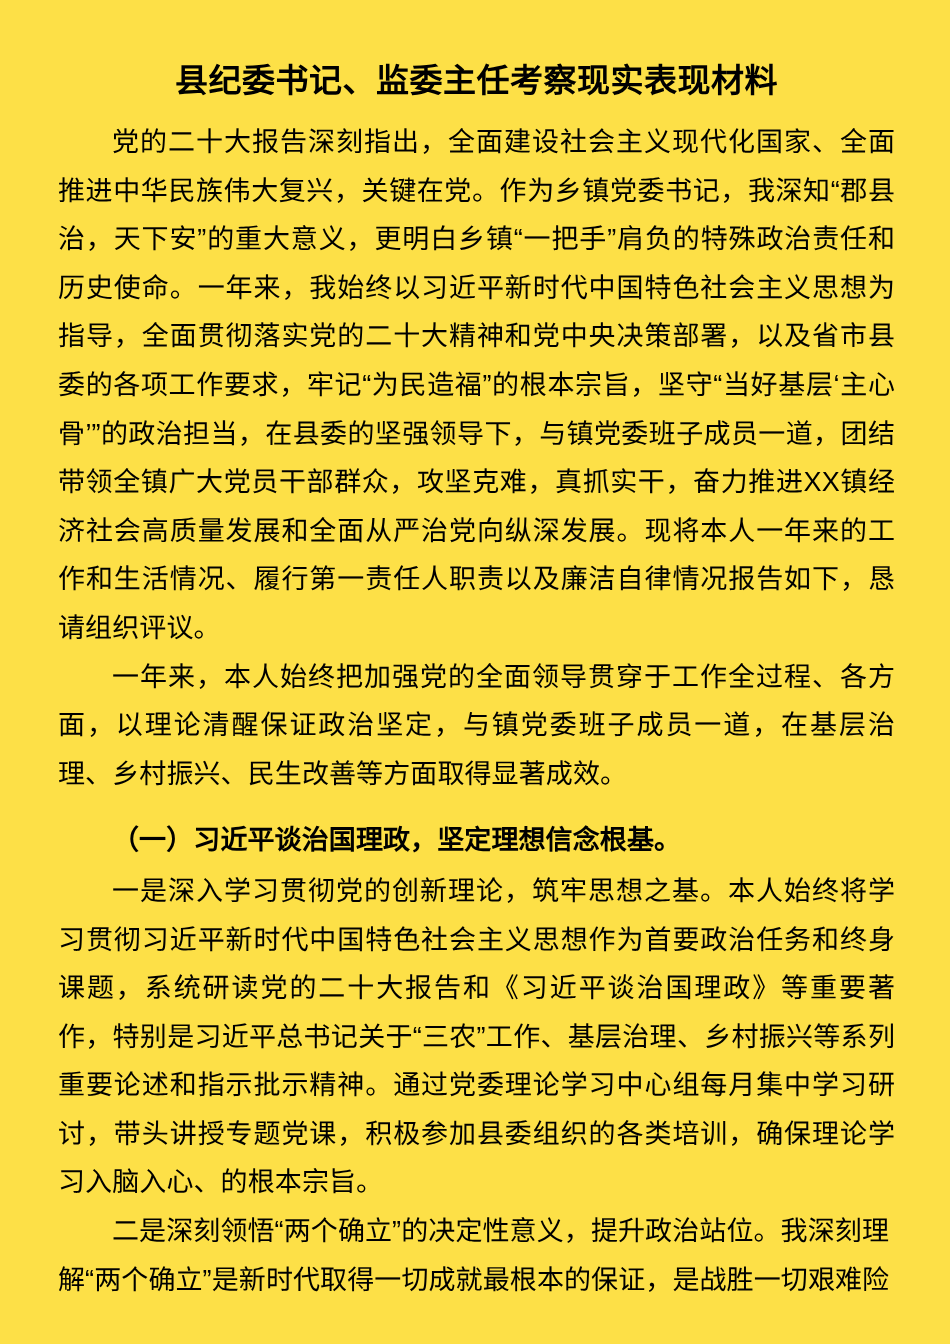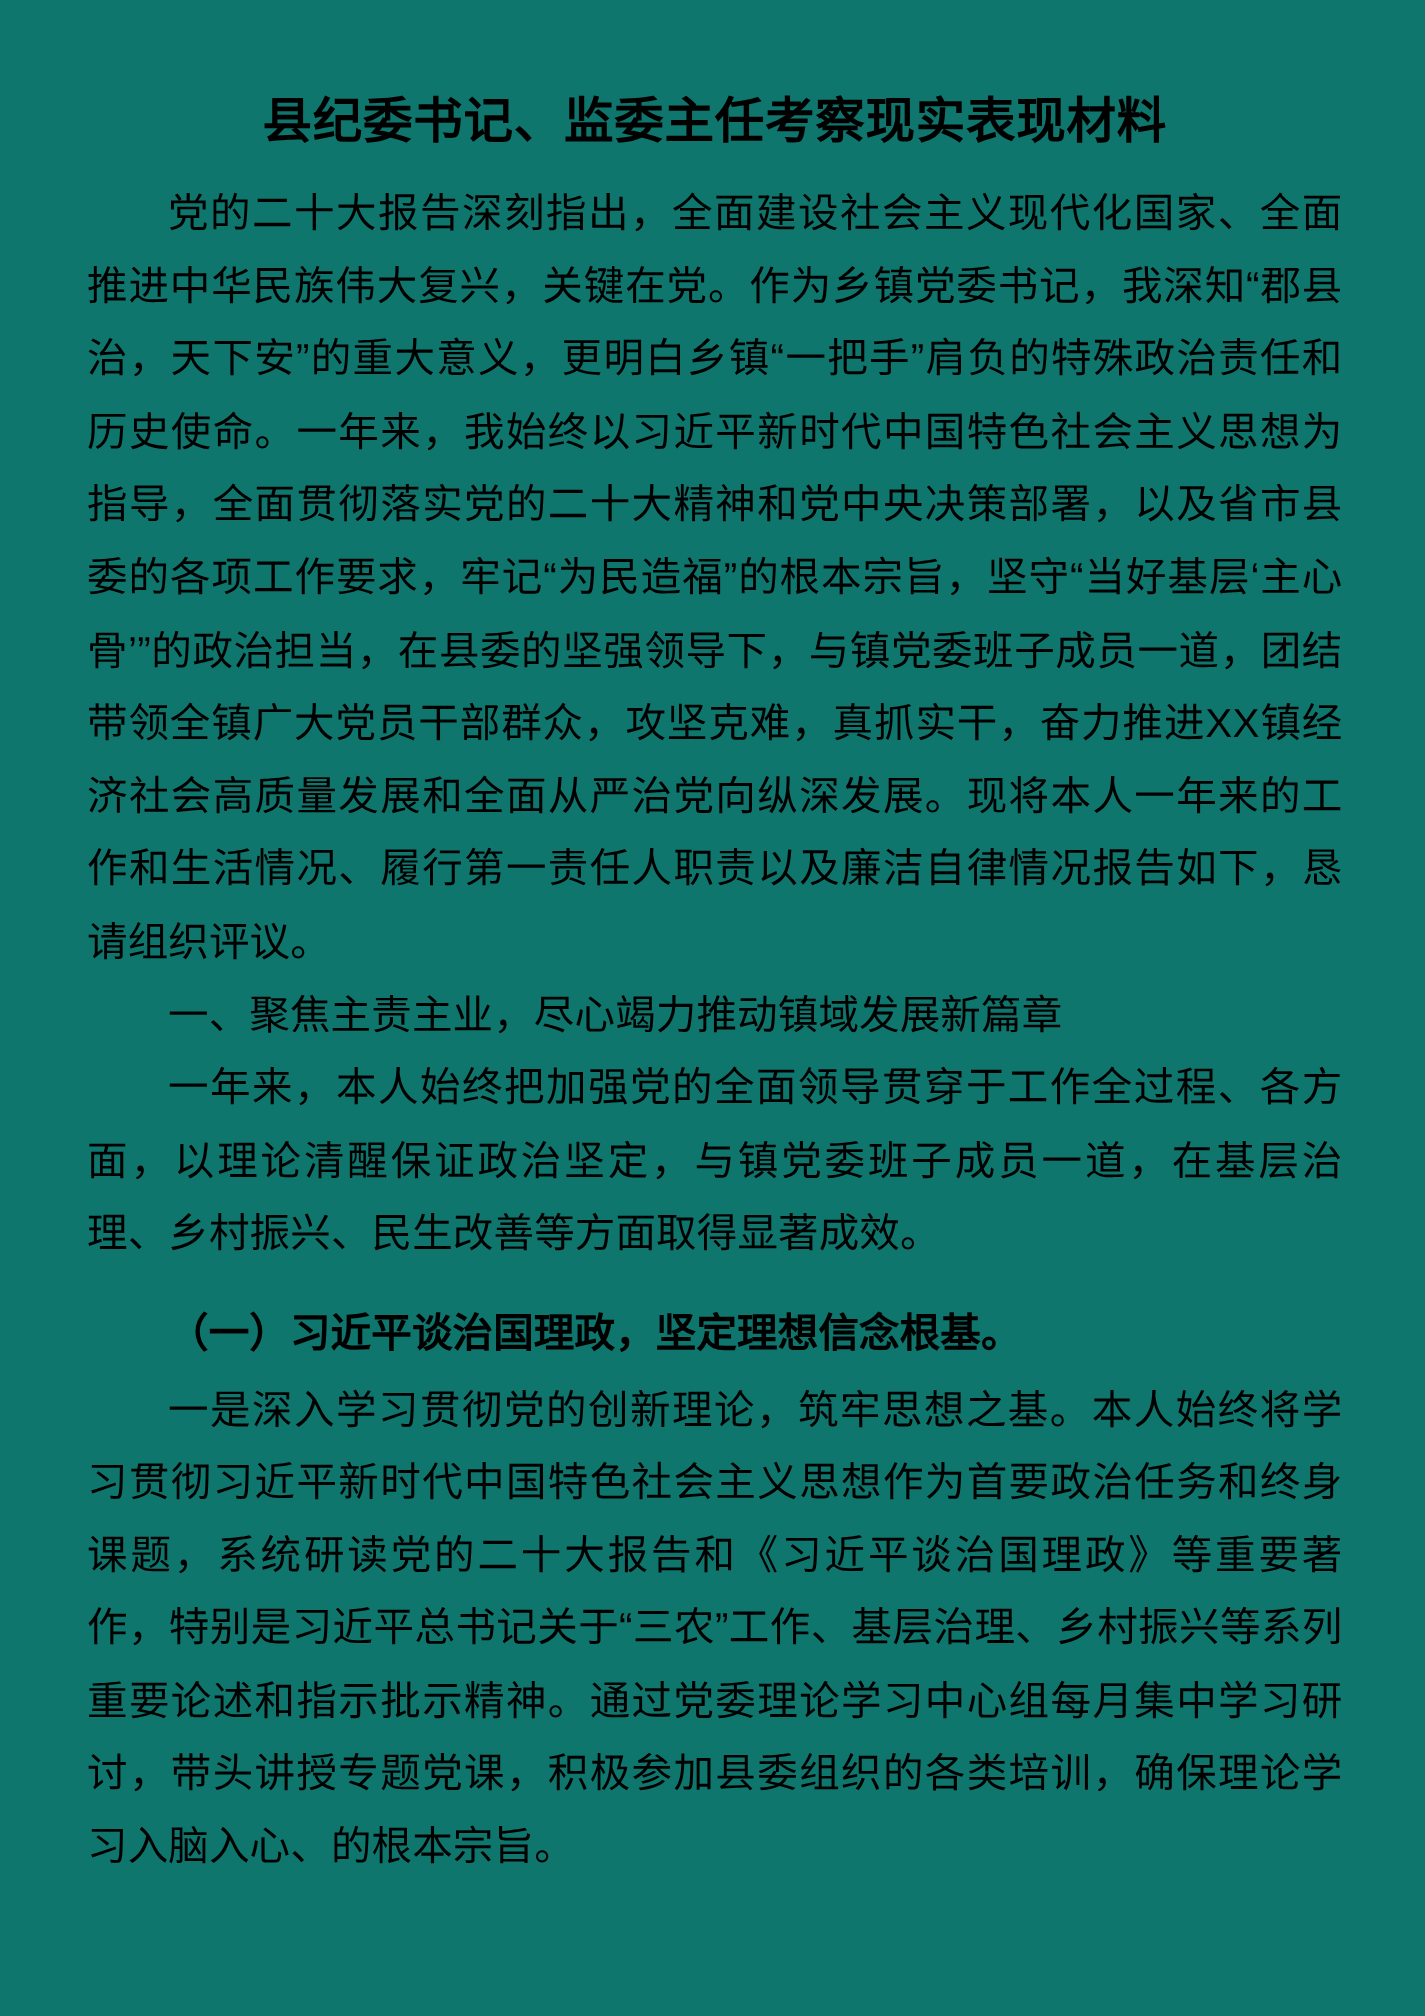--- a/index.html
+++ b/index.html
@@ -15,21 +15,21 @@
     font-family: "Liberation Sans", "DejaVu Sans", sans-serif;
     color: #000000;
     -webkit-font-smoothing: antialiased;
   }
 
   .page {
     box-sizing: border-box;
     width: 950px;
     height: 1344px;
     padding: 0;
-    background: #0f766e;
+    background: #fde047;
     position: relative;
   }
 
   .doc-body {
     box-sizing: border-box;
     padding: 0 55px 0 58px;
   }
 
   .doc-title {
     font-size: 33px;
@@ -71,23 +71,23 @@
 </head>
 <body>
 
 <div class="page">
   <div class="doc-body">
 
     <h1 class="doc-title">县纪委书记、监委主任考察现实表现材料</h1>
 
     <p class="para">党的二十大报告深刻指出，全面建设社会主义现代化国家、全面推进中华民族伟大复兴，关键在党。作为乡镇党委书记，我深知“郡县治，天下安”的重大意义，更明白乡镇“一把手”肩负的特殊政治责任和历史使命。一年来，我始终以习近平新时代中国特色社会主义思想为指导，全面贯彻落实党的二十大精神和党中央决策部署，以及省市县委的各项工作要求，牢记“为民造福”的根本宗旨，坚守“当好基层‘主心骨’”的政治担当，在县委的坚强领导下，与镇党委班子成员一道，团结带领全镇广大党员干部群众，攻坚克难，真抓实干，奋力推进XX镇经济社会高质量发展和全面从严治党向纵深发展。现将本人一年来的工作和生活情况、履行第一责任人职责以及廉洁自律情况报告如下，恳请组织评议。</p>
 
-    <p class="para section-head">一、聚焦主责主业，尽心竭力推动镇域发展新篇章</p>
 
     <p class="para">一年来，本人始终把加强党的全面领导贯穿于工作全过程、各方面，以理论清醒保证政治坚定，与镇党委班子成员一道，在基层治理、乡村振兴、民生改善等方面取得显著成效。</p>
 
     <p class="para sub-head">（一）习近平谈治国理政，坚定理想信念根基。</p>
 
     <p class="para">一是深入学习贯彻党的创新理论，筑牢思想之基。本人始终将学习贯彻习近平新时代中国特色社会主义思想作为首要政治任务和终身课题，系统研读党的二十大报告和《习近平谈治国理政》等重要著作，特别是习近平总书记关于“三农”工作、基层治理、乡村振兴等系列重要论述和指示批示精神。通过党委理论学习中心组每月集中学习研讨，带头讲授专题党课，积极参加县委组织的各类培训，确保理论学习入脑入心、的根本宗旨。</p>
 
+    <p class="para last">二是深刻领悟“两个确立”的决定性意义，提升政治站位。我深刻理解“两个确立”是新时代取得一切成就最根本的保证，是战胜一切艰难险</p>
 
   </div>
 </div>
 
 </body></html>

